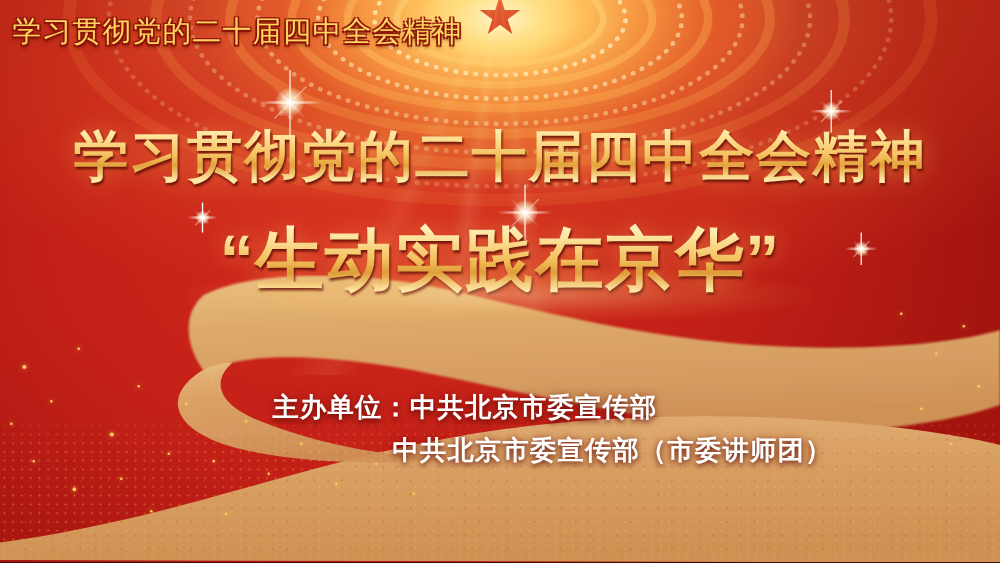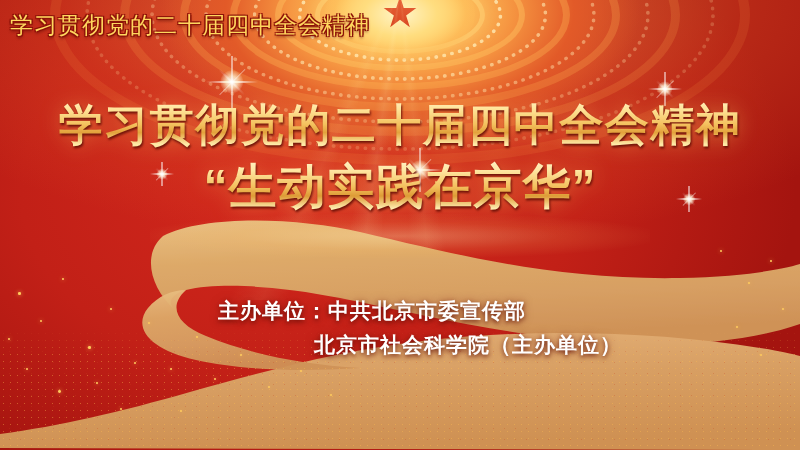--- a/index.html
+++ b/index.html
@@ -130,43 +130,43 @@
   .title-main{
     display:inline-block;
     font-size:44px; font-weight:bold; letter-spacing:1.5px;
     background:linear-gradient(180deg,#fff4cf 0%, #ffe49a 22%, #f4c15e 48%, #e3a23c 62%, #ffeaa8 82%, #f8d27a 100%);
     -webkit-background-clip:text; background-clip:text;
     color:transparent; -webkit-text-fill-color:transparent;
     filter:drop-shadow(1.5px 2.5px 1px rgba(100,14,6,.9)) drop-shadow(0 0 10px rgba(255,200,100,.35));
     white-space:nowrap;
   }
   .title-sub{
-    display:inline-block; margin-top:0;
-    font-size:48px; font-weight:bold; letter-spacing:1px;
+    display:inline-block; margin-top:16px;
+    font-size:55px; font-weight:bold; letter-spacing:1px;
     background:linear-gradient(180deg,#fff6d6 0%, #ffe6a2 24%, #f3bf5c 50%, #dd9b36 64%, #ffedb0 84%, #f6cd74 100%);
     -webkit-background-clip:text; background-clip:text;
     color:transparent; -webkit-text-fill-color:transparent;
     filter:drop-shadow(1.5px 2.5px 1px rgba(100,14,6,.9)) drop-shadow(0 0 10px rgba(255,200,100,.35));
     white-space:nowrap;
   }
 
   .title-third{
     position:absolute; left:0; top:218px; width:800px; text-align:center;
     font-size:26px; font-weight:bold; letter-spacing:3px;
     color:#fff8e8;
     text-shadow:0 0 10px rgba(255,205,120,.95), 0 0 22px rgba(255,170,70,.75), 1px 2px 2px rgba(110,16,8,.9);
     white-space:nowrap;
   }
   .third-glow{
     position:absolute; left:150px; top:214px; width:500px; height:44px;
     background:radial-gradient(ellipse at center, rgba(255,225,160,0.38) 0%, rgba(255,190,100,0.14) 45%, rgba(255,170,80,0) 75%);
     pointer-events:none;
   }
 
-  .org{ position:absolute; left:218px; top:294px; }
+  .org{ position:absolute; left:218px; top:310px; }
   .org .line{
     font-size:21px; font-weight:bold; color:#ffffff; letter-spacing:1px;
     line-height:34px; white-space:nowrap;
     text-shadow:0 2px 4px rgba(90,12,5,.75), 0 0 8px rgba(120,20,10,.5);
   }
   .org .line.indent{ padding-left:96px; }
 </style>
 </head>
 <body>
 
@@ -279,16 +279,16 @@
 
   <div class="title-wrap">
     <div class="title-main">学习贯彻党的二十届四中全会精神</div><br>
     <div class="title-sub">“生动实践在京华”</div>
   </div>
 
   <div class="third-glow"></div>
 
   <div class="org">
     <div class="line">主办单位：中共北京市委宣传部</div>
-    <div class="line indent">北京市社会科学院（主办单位）</div>
+    <div class="line indent">中共北京市委宣传部（市委讲师团）</div>
   </div>
 
 </div>
 
 </body></html>

